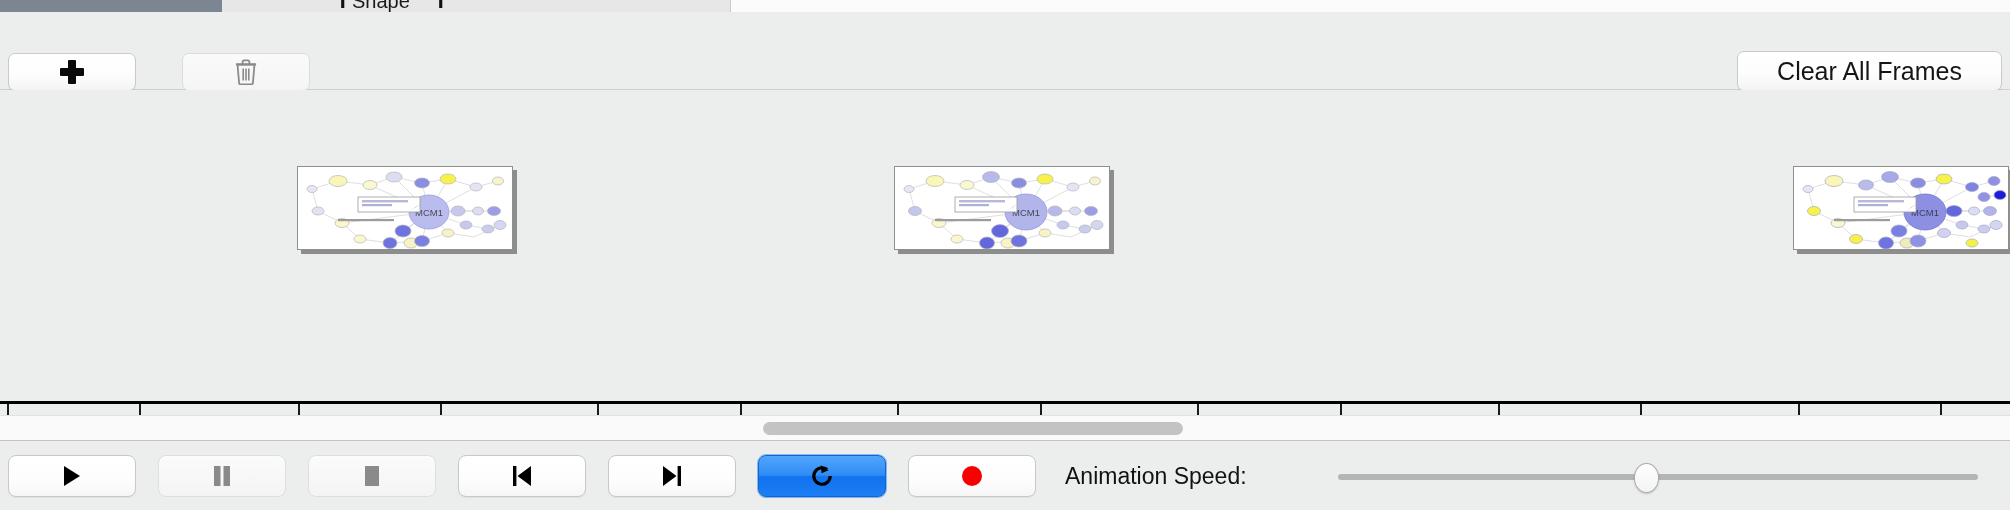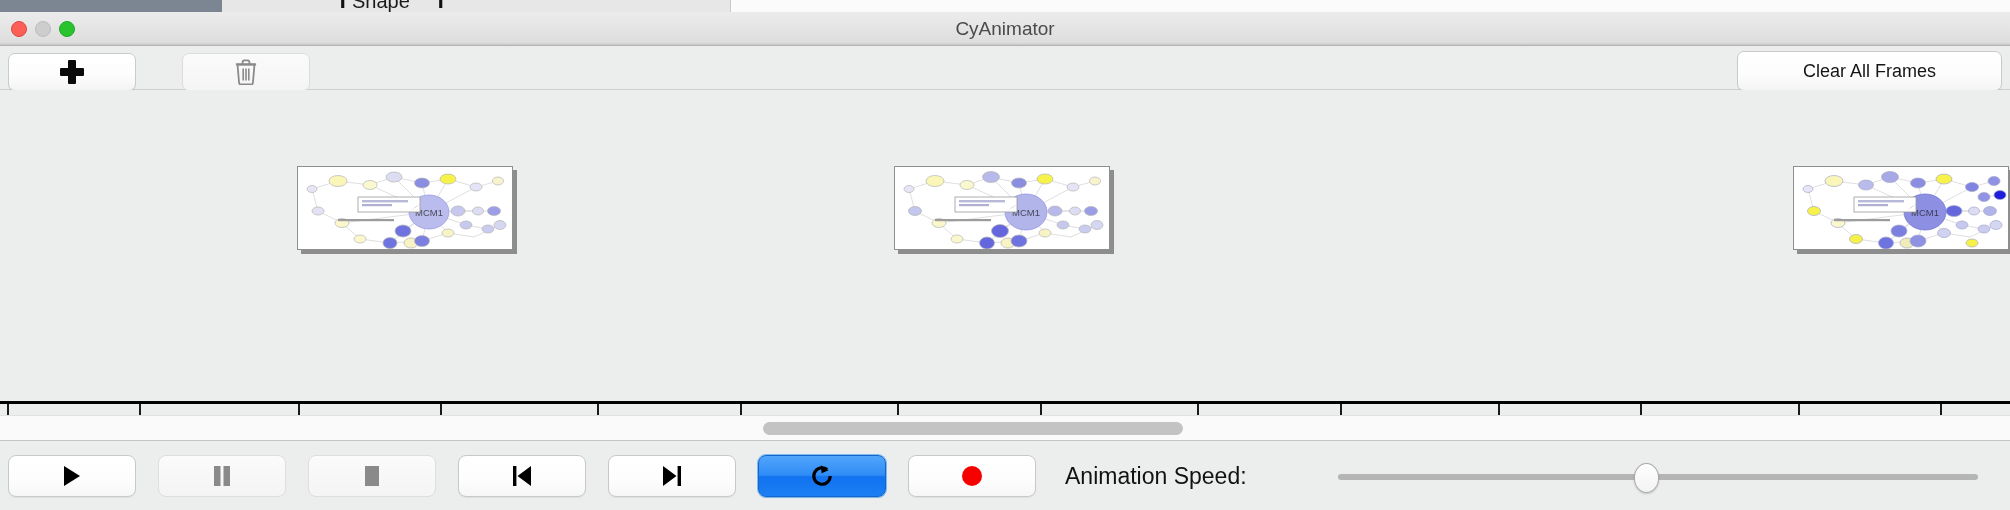--- a/index.html
+++ b/index.html
@@ -119,21 +119,21 @@
   }
   .btn.disabled {
     background: linear-gradient(to bottom, #fafafa 0%, #f5f5f5 100%);
     border-color: #dcdcdc;
     box-shadow: none;
   }
 
   #btn-add   { left: 8px;  top: 7px; width: 128px; height: 38px; }
   #btn-del   { left: 182px; top: 7px; width: 128px; height: 38px; }
   #btn-clear { left: 1737px; top: 5px; width: 265px; height: 40px;
-               font-size: 18px; color: #151515; }
+               font-size: 25px; color: #151515; }
 
   .plus-icon {
     position: relative;
     width: 26px; height: 26px;
   }
   .plus-icon::before, .plus-icon::after {
     content: "";
     position: absolute;
     background: #0a0a0a;
     border-radius: 1px;
@@ -271,28 +271,20 @@
     <div class="bg-glyph" style="left:336px;">T</div>
     <div class="bg-tab" style="left:404px;width:86px;"></div>
     <div class="bg-glyph" style="left:434px;">T</div>
     <div class="bg-tab" style="left:490px;width:110px;"></div>
     <div class="bg-tab" style="left:600px;width:130px;"></div>
     <div class="bg-word" style="left:352px;">Shape</div>
     <div class="bg-curve" style="left:1860px;">⌒</div>
     <div class="bg-curve" style="left:1930px;">⌒</div>
   </div>
 
-  <div class="titlebar">
-    <div class="traffic">
-      <div class="light red"></div>
-      <div class="light yellow"></div>
-      <div class="light green"></div>
-    </div>
-    <div class="window-title">CyAnimator</div>
-  </div>
 
   <div class="toolbar">
 
     <div class="btn" id="btn-add">
       <span class="plus-icon"></span>
     </div>
 
     <div class="btn disabled" id="btn-del">
       <svg class="trash-icon" viewBox="0 0 22 26">
         <path d="M2.5 5.5 h17 l-1.6 18.5 a1.6 1.6 0 0 1 -1.6 1.4 h-10.6 a1.6 1.6 0 0 1 -1.6 -1.4 z" fill="none" stroke="#8a8a8a" stroke-width="1.8"></path>

